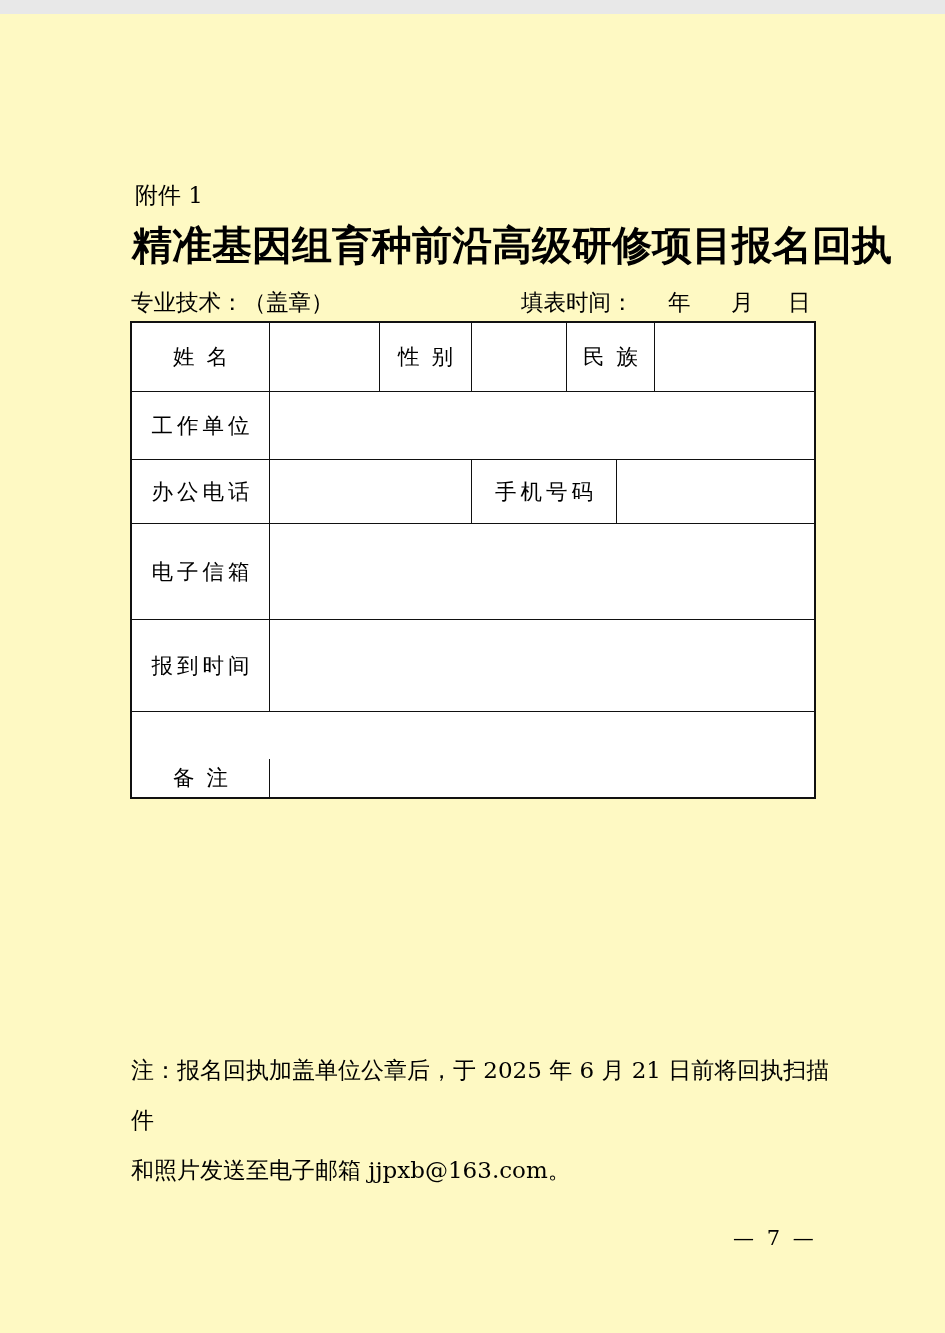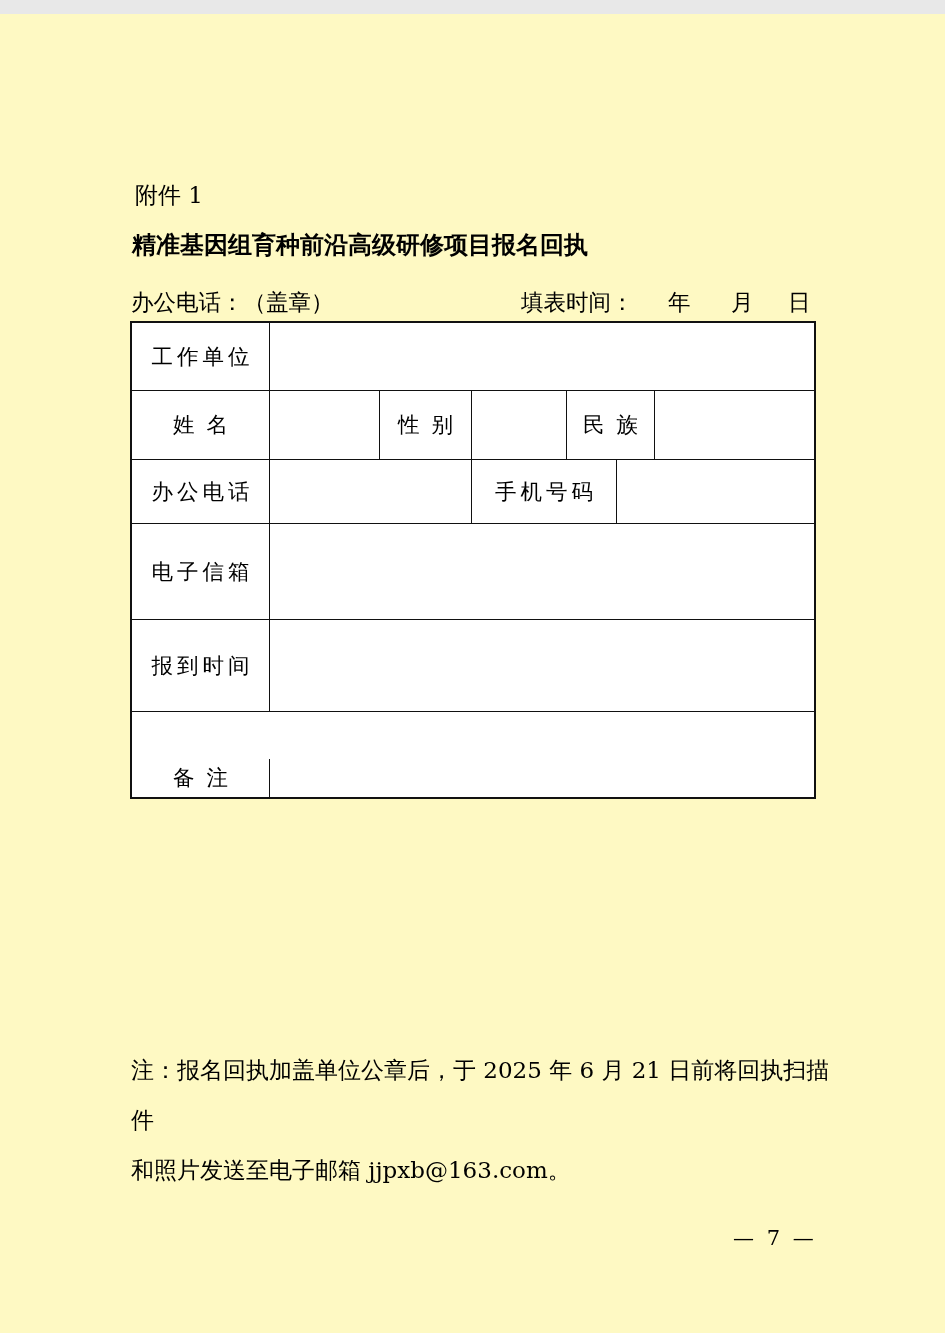--- a/index.html
+++ b/index.html
@@ -19,21 +19,21 @@
     left: 135px;
     top: 166px;
     font-size: 23px;
     line-height: 30px;
   }
   .doc-title {
     position: absolute;
     left: 132px;
     top: 207px;
     width: 690px;
-    font-size: 24px;
+    font-size: 40px;
     font-weight: bold;
     line-height: 48px;
     white-space: nowrap;
     letter-spacing: 0px;
   }
   .meta-line span {
     position: absolute;
     top: 273px;
     font-size: 22.5px;
     line-height: 30px;
@@ -117,53 +117,53 @@
 </head>
 <body>
 
 <div class="page">
 
   <div class="attachment-label">附件 1</div>
 
   <div class="doc-title">精准基因组育种前沿高级研修项目报名回执</div>
 
   <div class="meta-line">
-    <span class="unit-name-label">办公电话：（盖章）</span>
+    <span class="unit-name-label">专业技术：（盖章）</span>
     <span class="fill-time-label">填表时间：</span>
     <span class="year-label">年</span>
     <span class="month-label">月</span>
     <span class="day-label">日</span>
   </div>
 
   <div class="form-table">
 
-    <div class="trow r2">
-      <div class="tcell w-label ls4">
-        <span>工作单位</span>
-      </div>
-      <div class="tcell fill">
-        <span></span>
-      </div>
-    </div>
-
     <div class="trow r1">
       <div class="tcell w-label ls2">
         <span>姓名</span>
       </div>
       <div class="tcell w110">
         <span></span>
       </div>
       <div class="tcell w92 ls2">
         <span>性别</span>
       </div>
       <div class="tcell w95">
         <span></span>
       </div>
       <div class="tcell w88 ls2">
         <span>民族</span>
+      </div>
+      <div class="tcell fill">
+        <span></span>
+      </div>
+    </div>
+
+    <div class="trow r2">
+      <div class="tcell w-label ls4">
+        <span>工作单位</span>
       </div>
       <div class="tcell fill">
         <span></span>
       </div>
     </div>
 
 
 
     <div class="trow r5">
       <div class="tcell w-label ls4">

